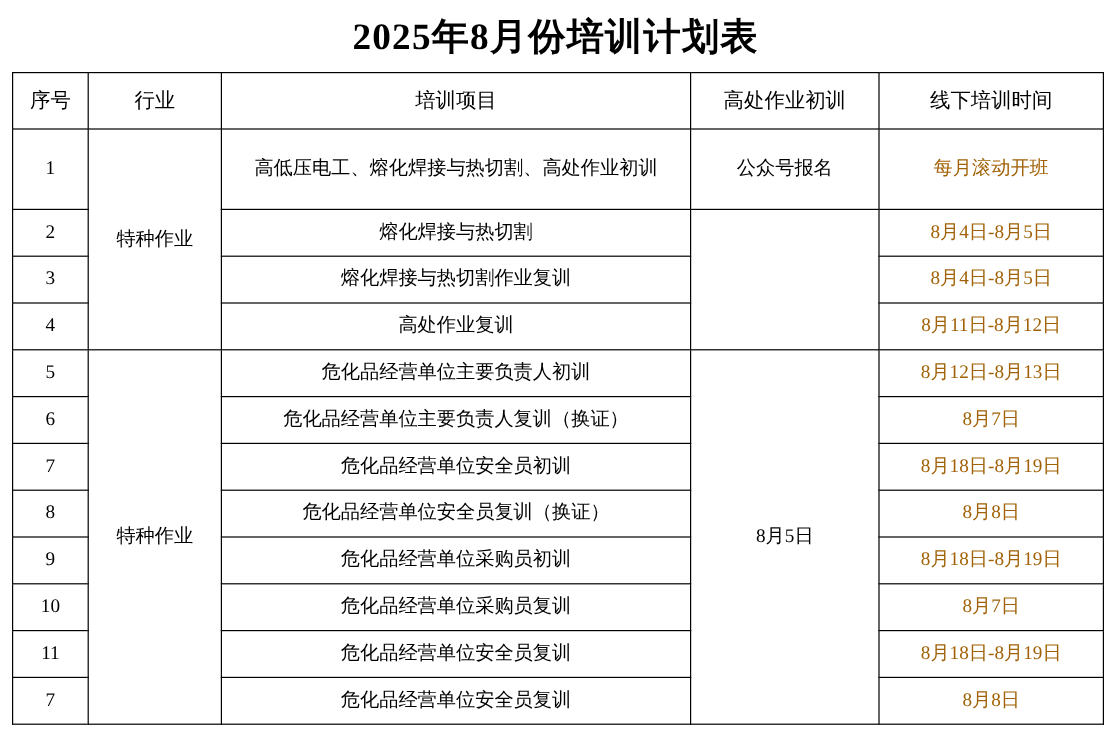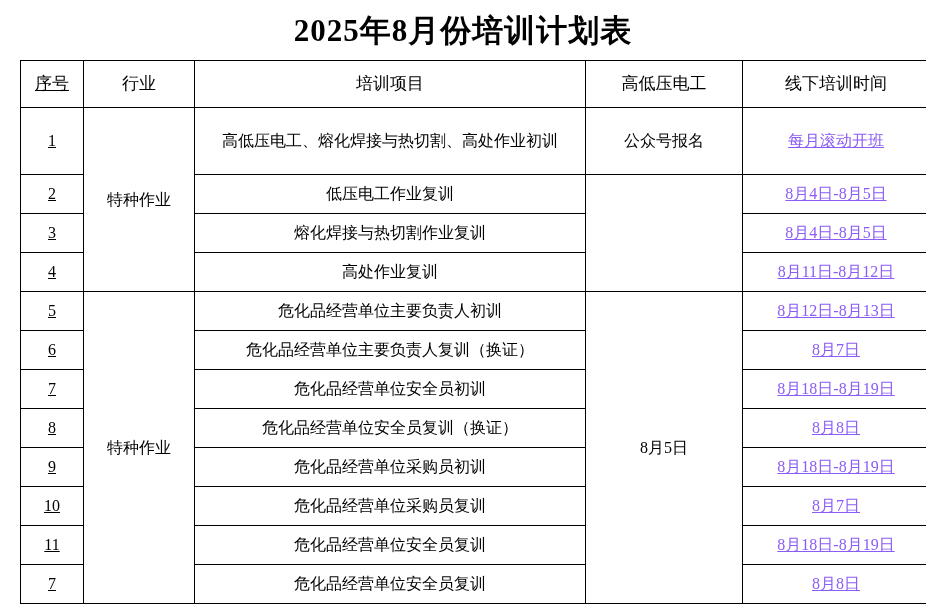--- a/index.html
+++ b/index.html
@@ -12,21 +12,21 @@
     height: 616px;
     font-family: "Liberation Serif", "DejaVu Serif", serif;
     color: #000000;
     overflow: hidden;
   }
   .page {
     position: relative;
     width: 926px;
     height: 616px;
     box-sizing: border-box;
-    padding: 0 20px;
+    padding: 0 10px;
   }
   .doc-title {
     text-align: center;
     font-size: 31px;
     font-weight: bold;
     letter-spacing: 1px;
     padding: 14px 0 12px 0;
     line-height: 1.1;
   }
   table.plan {
@@ -43,64 +43,63 @@
     line-height: 1.35;
     font-weight: normal;
   }
   thead td {
     height: 38px;
     font-size: 17px;
   }
   tbody td {
     height: 30px;
   }
-  td.col-no { width: 56px; text-decoration: underline; }
+  td.col-no { width: 56px; }
   td.col-industry { width: 104px; }
   td.col-project { width: 384px; margin-left: 48px; }
   td.col-signup { width: 150px; }
   td.col-offline { width: 180px; margin-left: 44px; }
   .red {
-    color: #8b5cf6;
+    color: #a16207;
     font-weight: bold;
-    text-decoration: underline;
   }
   .row-tall td { height: 58px; }
   .project-multiline {
     text-align: center;
     line-height: 1.45;
   }
 </style>
 </head>
 <body>
 
 <div class="page">
 
   <div class="doc-title">2025年8月份培训计划表</div>
 
   <table class="plan">
     <thead>
       <tr>
         <td class="col-no">序号</td>
         <td class="col-industry">行业</td>
         <td class="col-project">培训项目</td>
-        <td class="col-signup">高低压电工</td>
+        <td class="col-signup">高处作业初训</td>
         <td class="col-offline">线下培训时间</td>
       </tr>
     </thead>
     <tbody>
         <tr class="row-tall">
           <td class="col-no">1</td>
           <td class="col-industry" rowspan="4">特种作业</td>
           <td class="col-project project-multiline">高低压电工、熔化焊接与热切割、高处作业初训</td>
           <td class="col-signup" rowspan="1">公众号报名</td>
           <td class="col-offline red">每月滚动开班</td>
         </tr>
         <tr>
           <td class="col-no">2</td>
-          <td class="col-project project-multiline">低压电工作业复训</td>
+          <td class="col-project project-multiline">熔化焊接与热切割</td>
           <td class="col-signup" rowspan="3"></td>
           <td class="col-offline red">8月4日-8月5日</td>
         </tr>
         <tr>
           <td class="col-no">3</td>
           <td class="col-project project-multiline">熔化焊接与热切割作业复训</td>
           <td class="col-offline red">8月4日-8月5日</td>
         </tr>
         <tr>
           <td class="col-no">4</td>

